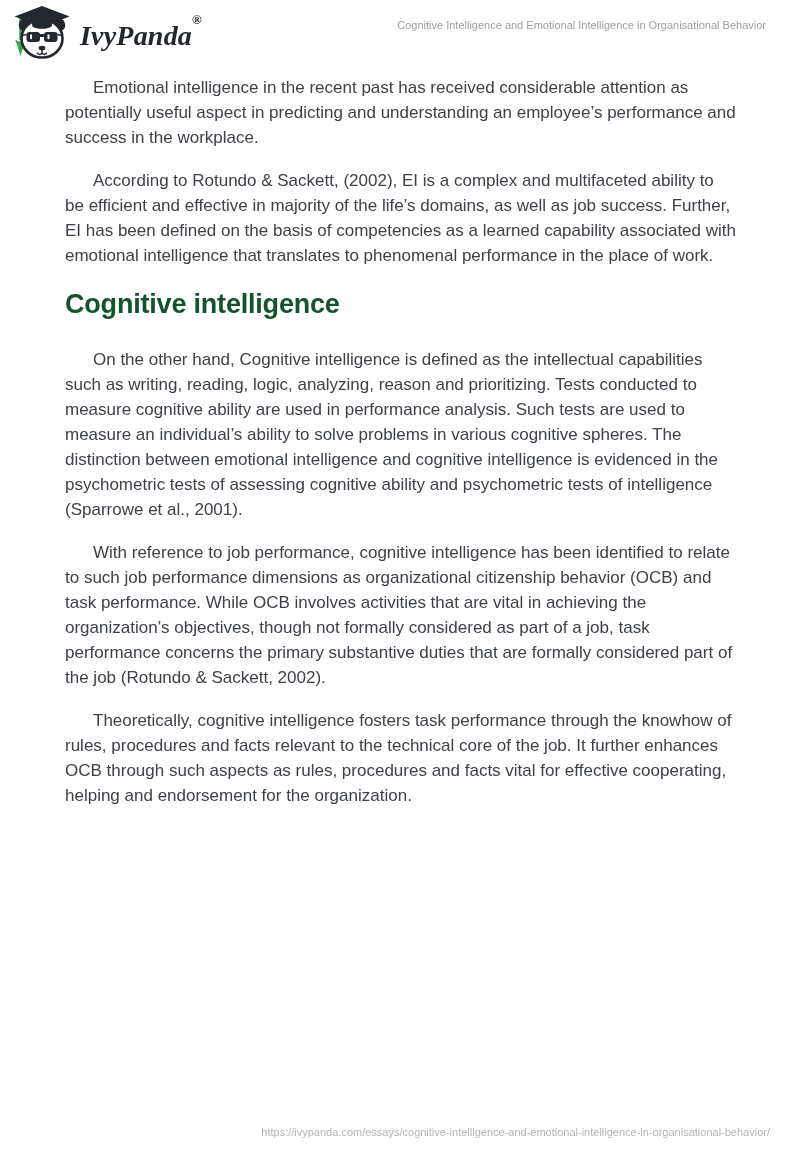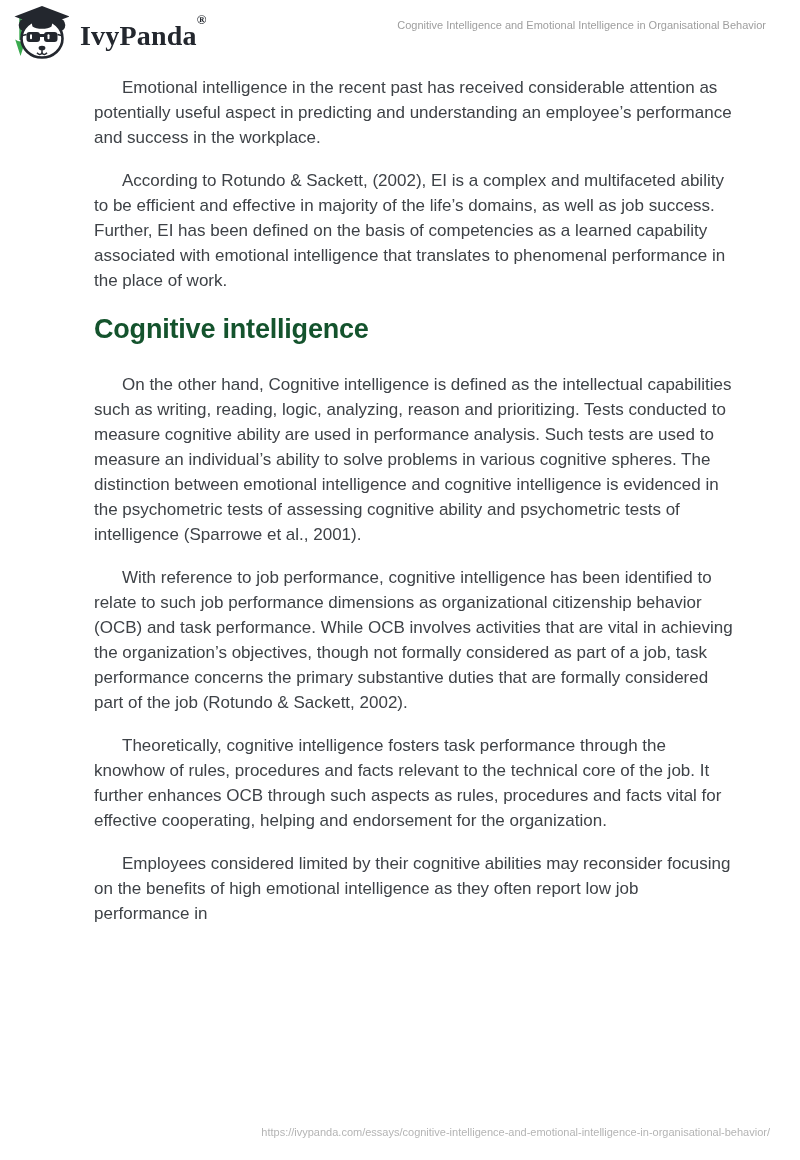--- a/index.html
+++ b/index.html
@@ -28,39 +28,40 @@
   .logo-icon { display: block; }
   .brand-text {
     font-family: "Liberation Serif", "DejaVu Serif", serif;
     font-weight: 700;
     font-size: 28px;
     color: #23272e;
     margin-left: 11px;
     letter-spacing: 0.2px;
     line-height: 1;
     padding-top: 6px;
+    font-style: italic;
   }
   .brand-reg {
     font-size: 13px;
     position: relative;
     top: -10px;
     font-weight: 700;
   }
   .header-doc-title {
     position: absolute;
     top: 19px;
     right: 34px;
     font-size: 11px;
     color: #9e9e9e;
     white-space: nowrap;
   }
 
   
   .article {
-    padding: 12px 63px 0 94px;
+    padding: 12px 63px 0 65px;
     color: #3e4247;
     font-size: 17px;
     line-height: 25px;
   }
   .para {
     text-indent: 28px;
     margin-bottom: 18px;
     text-align: left;
   }
   .section-heading {
@@ -119,18 +120,17 @@
   <div class="header-doc-title">Cognitive Intelligence and Emotional Intelligence in Organisational Behavior</div>
 </header>
 
 <main class="article">
   <p class="para">Emotional intelligence in the recent past has received considerable attention as potentially useful aspect in predicting and understanding an employee’s performance and success in the workplace.</p>
   <p class="para">According to Rotundo &amp; Sackett, (2002), EI is a complex and multifaceted ability to be efficient and effective in majority of the life’s domains, as well as job success. Further, EI has been defined on the basis of competencies as a learned capability associated with emotional intelligence that translates to phenomenal performance in the place of work.</p>
   <h2 class="section-heading">Cognitive intelligence</h2>
   <p class="para">On the other hand, Cognitive intelligence is defined as the intellectual capabilities such as writing, reading, logic, analyzing, reason and prioritizing. Tests conducted to measure cognitive ability are used in performance analysis. Such tests are used to measure an individual’s ability to solve problems in various cognitive spheres. The distinction between emotional intelligence and cognitive intelligence is evidenced in the psychometric tests of assessing cognitive ability and psychometric tests of intelligence (Sparrowe et al., 2001).</p>
   <p class="para">With reference to job performance, cognitive intelligence has been identified to relate to such job performance dimensions as organizational citizenship behavior (OCB) and task performance. While OCB involves activities that are vital in achieving the organization’s objectives, though not formally considered as part of a job, task performance concerns the primary substantive duties that are formally considered part of the job (Rotundo &amp; Sackett, 2002).</p>
   <p class="para">Theoretically, cognitive intelligence fosters task performance through the knowhow of rules, procedures and facts relevant to the technical core of the job. It further enhances OCB through such aspects as rules, procedures and facts vital for effective cooperating, helping and endorsement for the organization.</p>
-  <p class="para">Employees considered limited by their cognitive abilities may reconsider focusing on the benefits of high emotional intelligence as they often report low job performance in</p>
 </main>
 
 <footer class="page-footer">
   <span>https://ivypanda.com/essays/cognitive-intelligence-and-emotional-intelligence-in-organisational-behavior/</span>
 </footer>
 
 </body></html>

